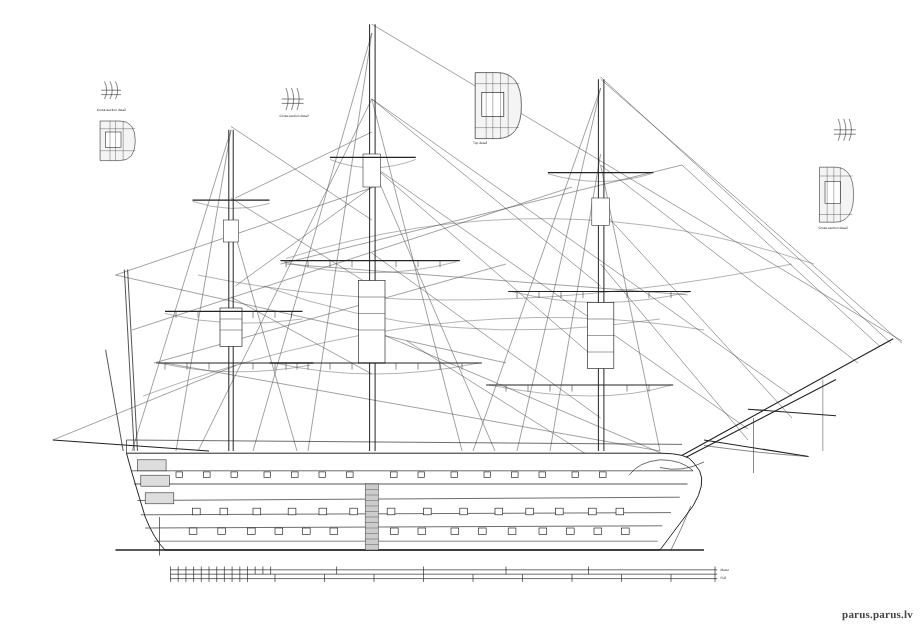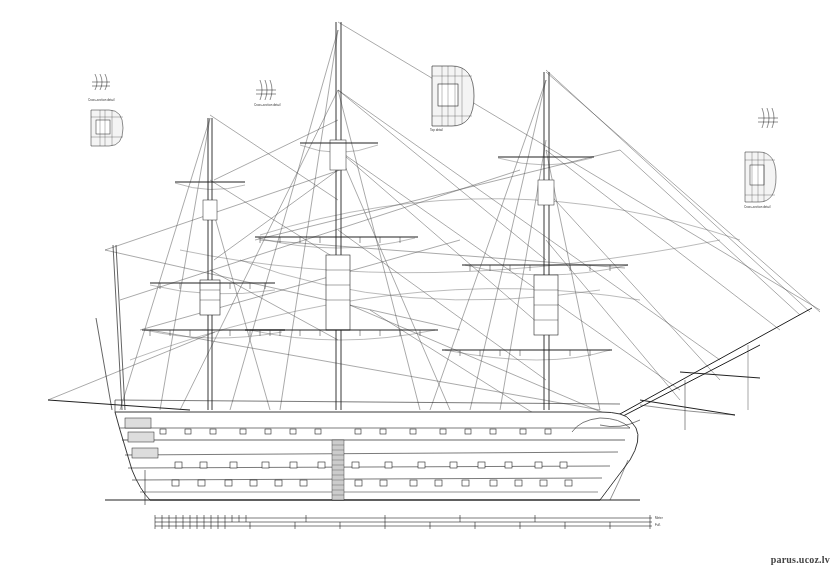--- a/index.html
+++ b/index.html
@@ -268,14 +268,14 @@
 </svg>
 
 <span class="lbl" style="left:88px;top:98px;">Cross-section detail</span>
 <span class="lbl" style="left:254px;top:103px;">Cross-section detail</span>
 <span class="lbl" style="left:430px;top:128px;">Top detail</span>
 <span class="lbl" style="left:744px;top:205px;">Cross-section detail</span>
 
 <span class="scale-note" style="left:655px;top:516px;">Meter</span>
 <span class="scale-note" style="left:655px;top:523px;">Fuß</span>
 
-<div class="wm">parus.ucoz.lv</div>
+<div class="wm">parus.parus.lv</div>
 </div>
 
 </body></html>

